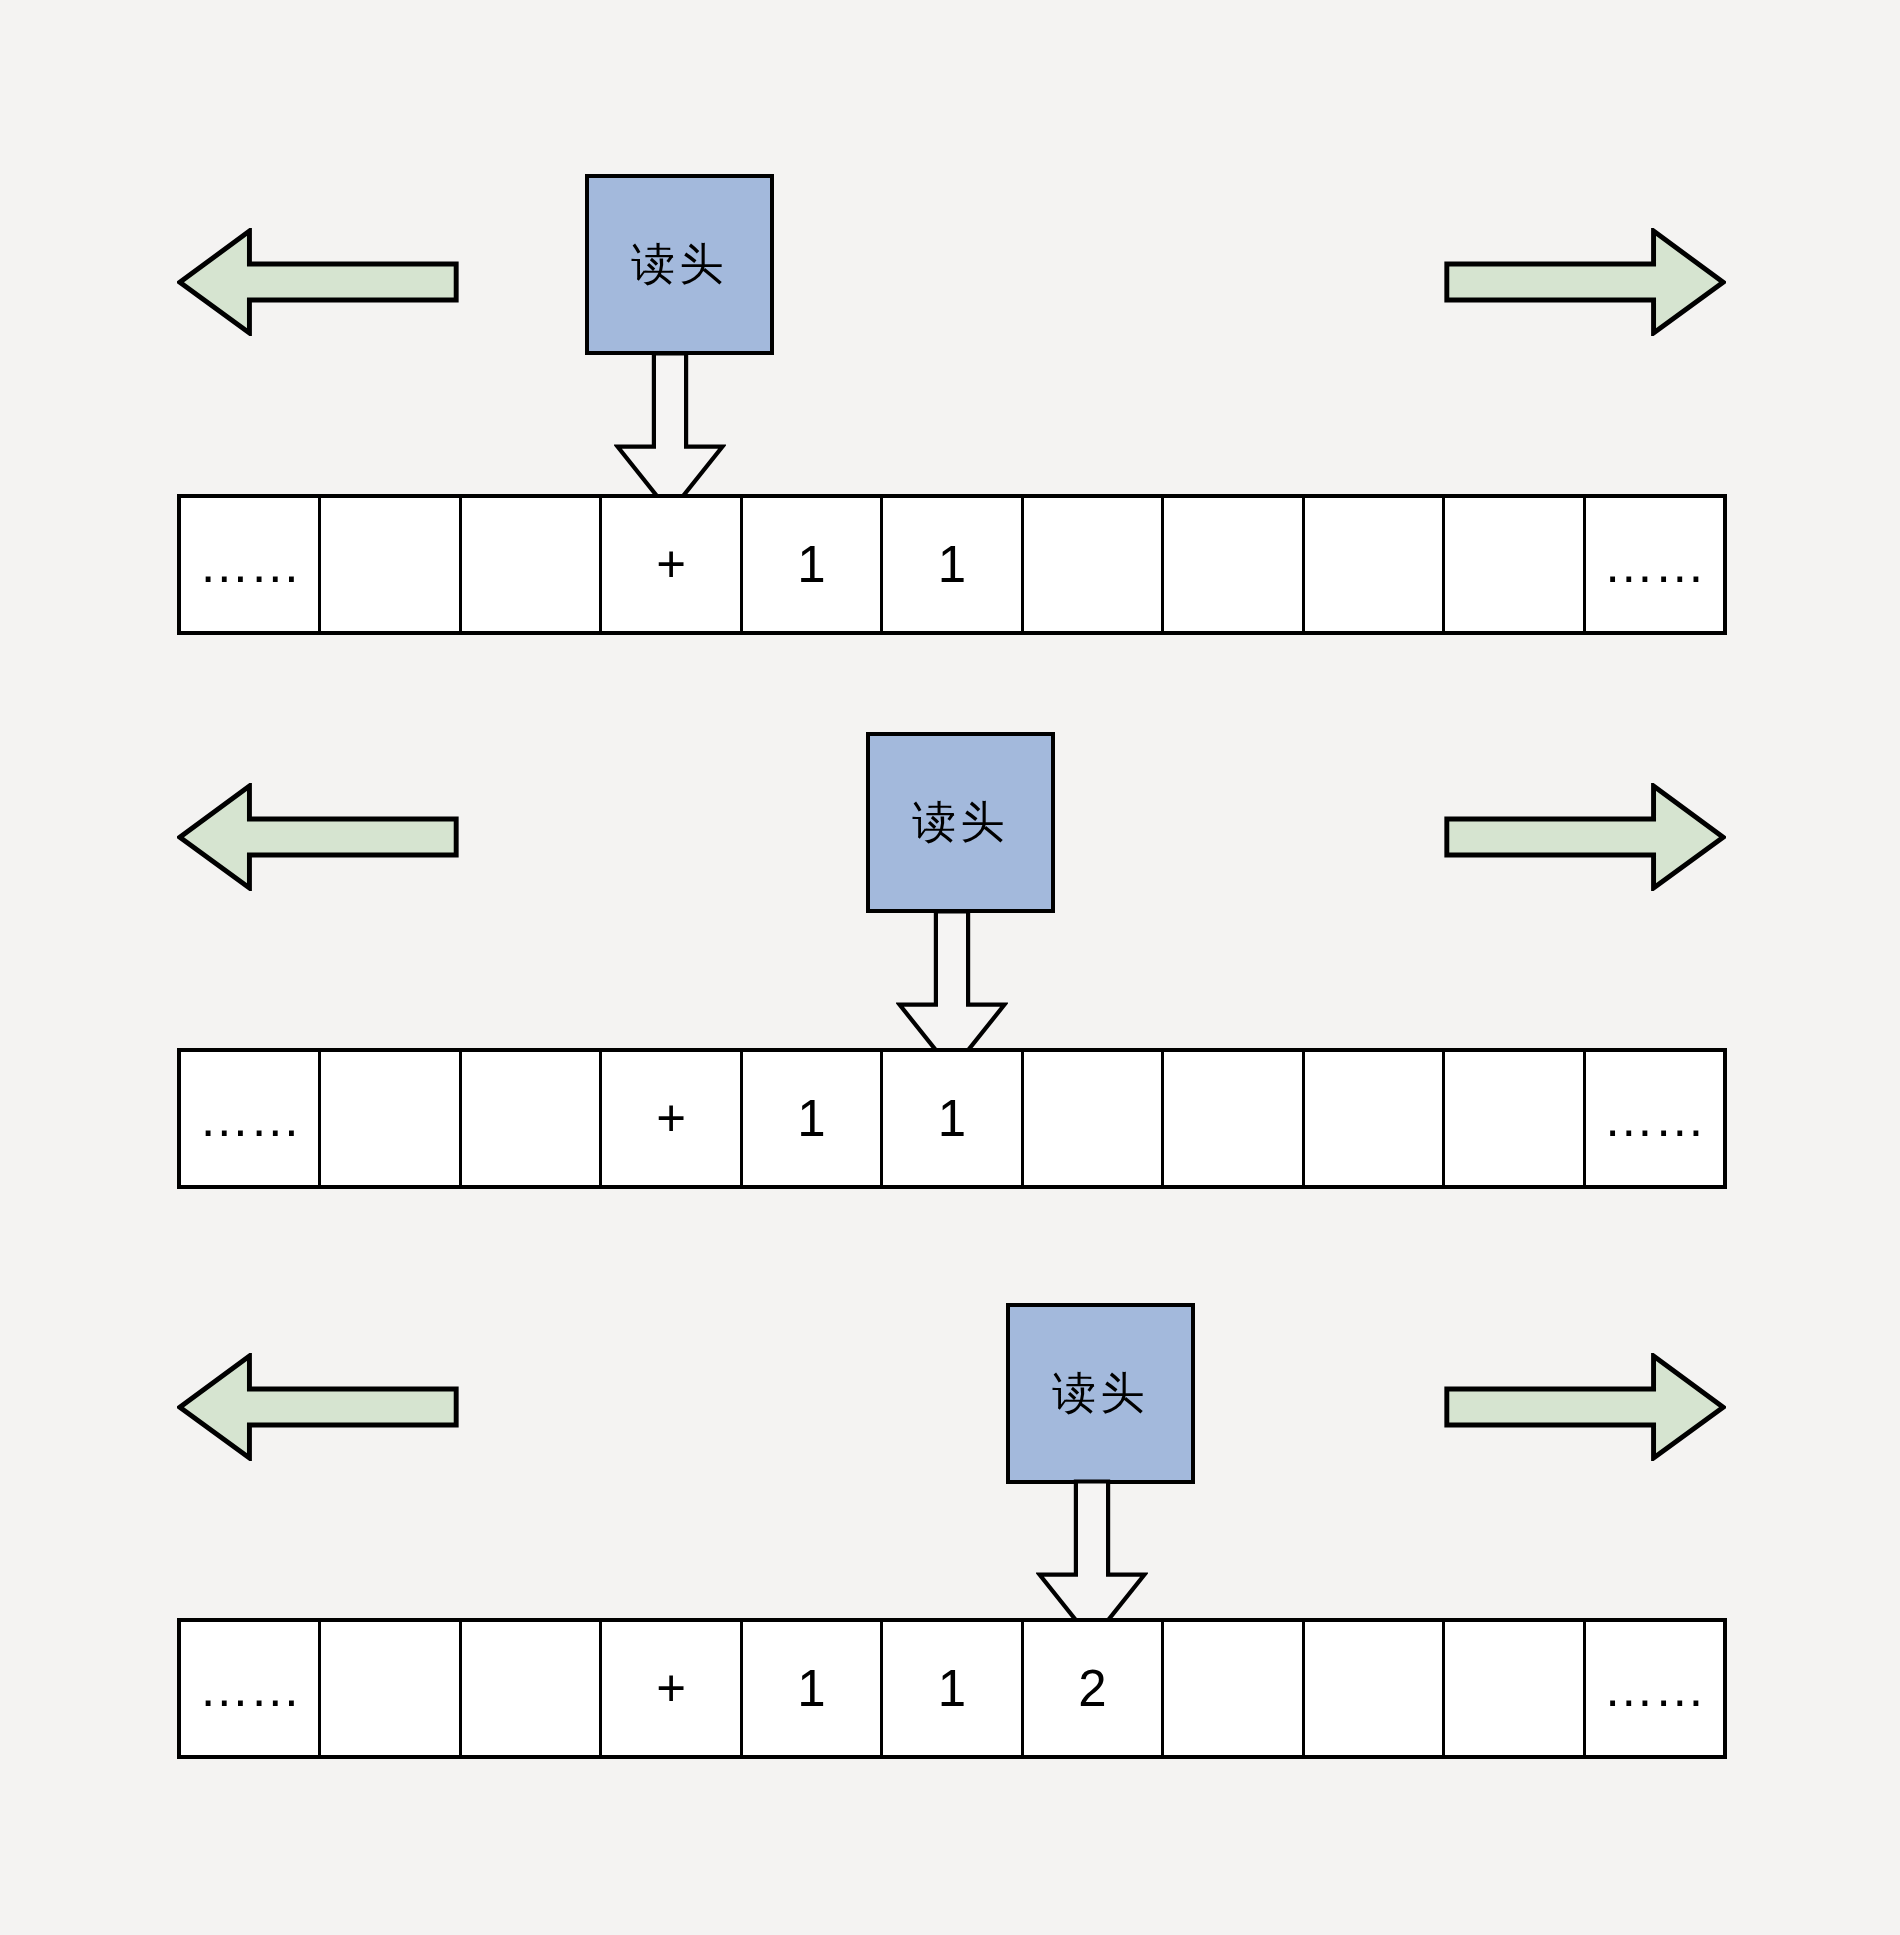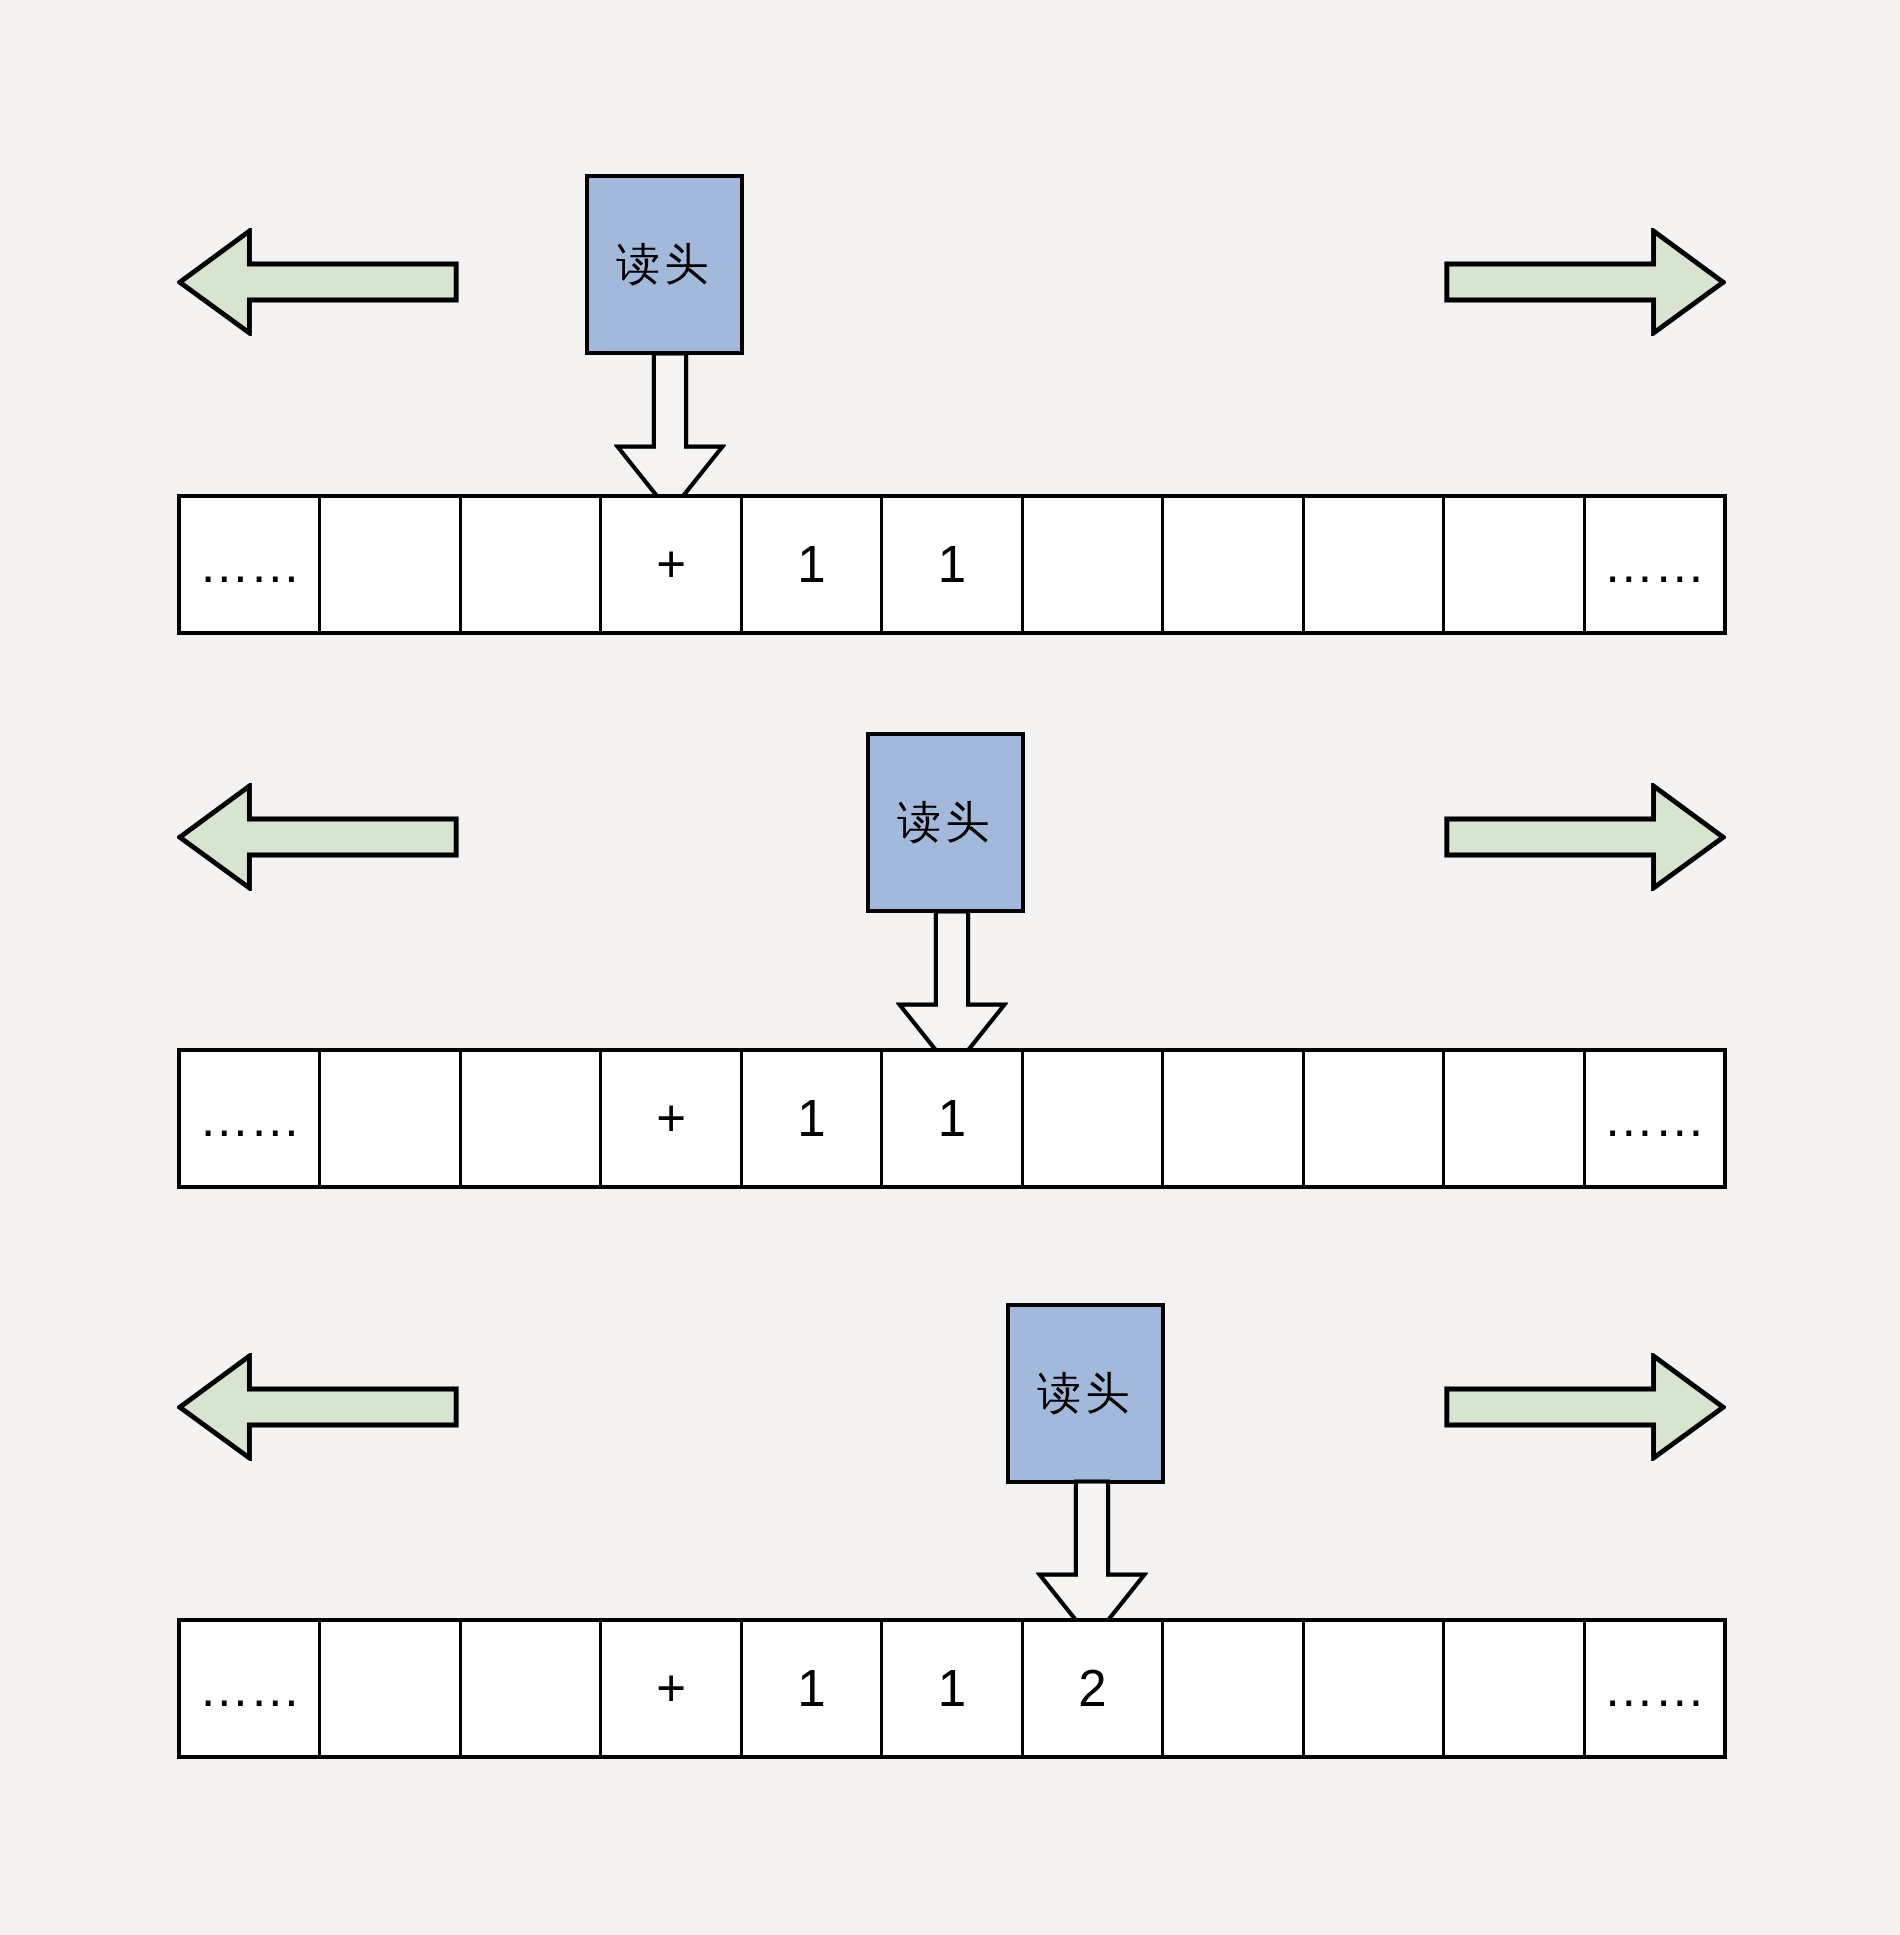--- a/index.html
+++ b/index.html
@@ -15,21 +15,21 @@
     background: #f4f3f2;
     overflow: hidden;
   }
   svg.move-arrow {
     position: absolute;
     width: 282px;
     height: 108px;
   }
   .head-box {
     position: absolute;
-    width: 159px;
+    width: 189px;
     height: 181px;
     box-sizing: border-box;
     background: #a3b9dc;
     border: 4.9px solid #000;
     display: flex;
     align-items: center;
     justify-content: center;
   }
   .head-label {
     font-size: 44px;

